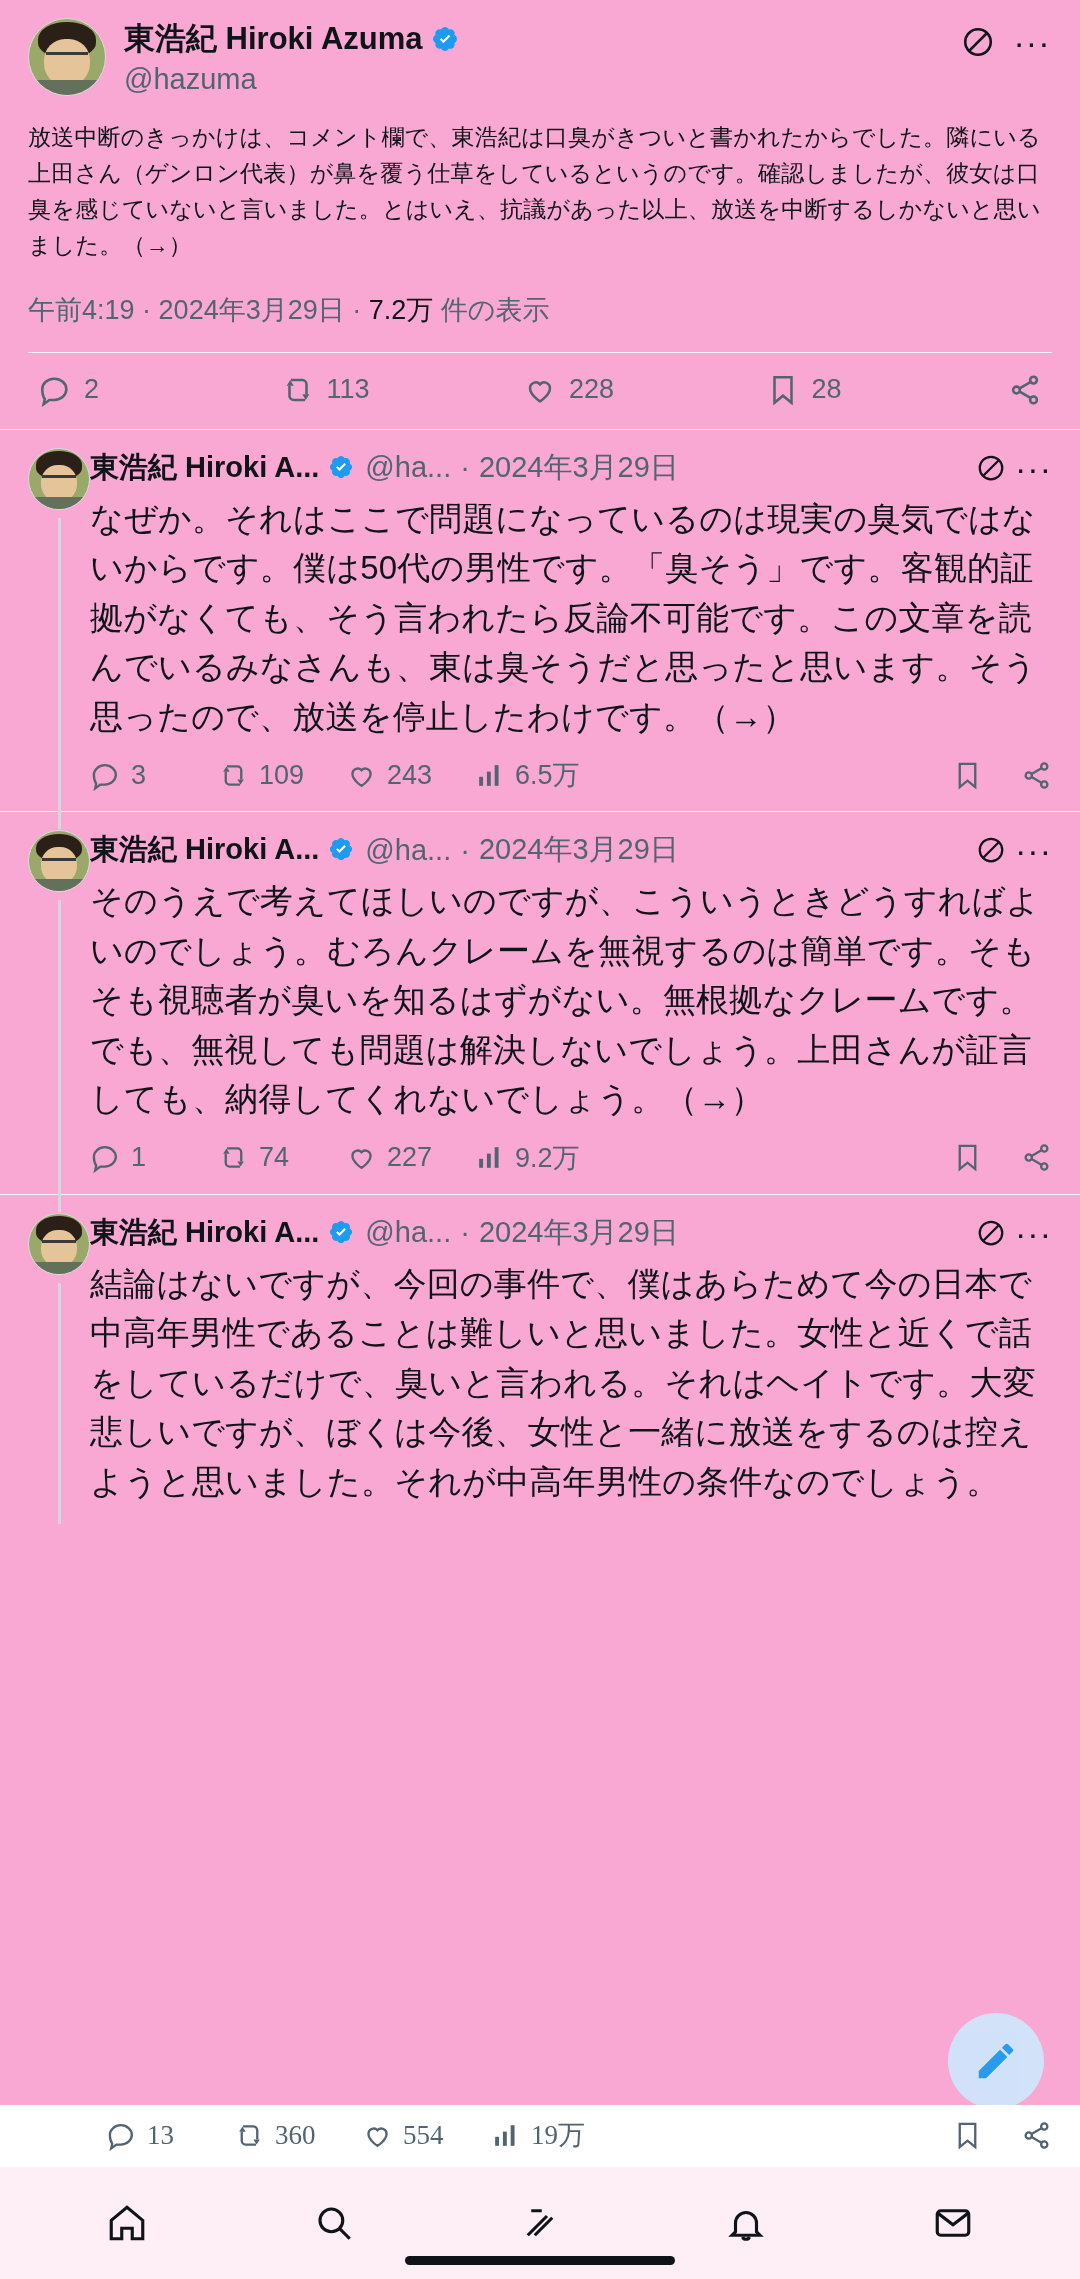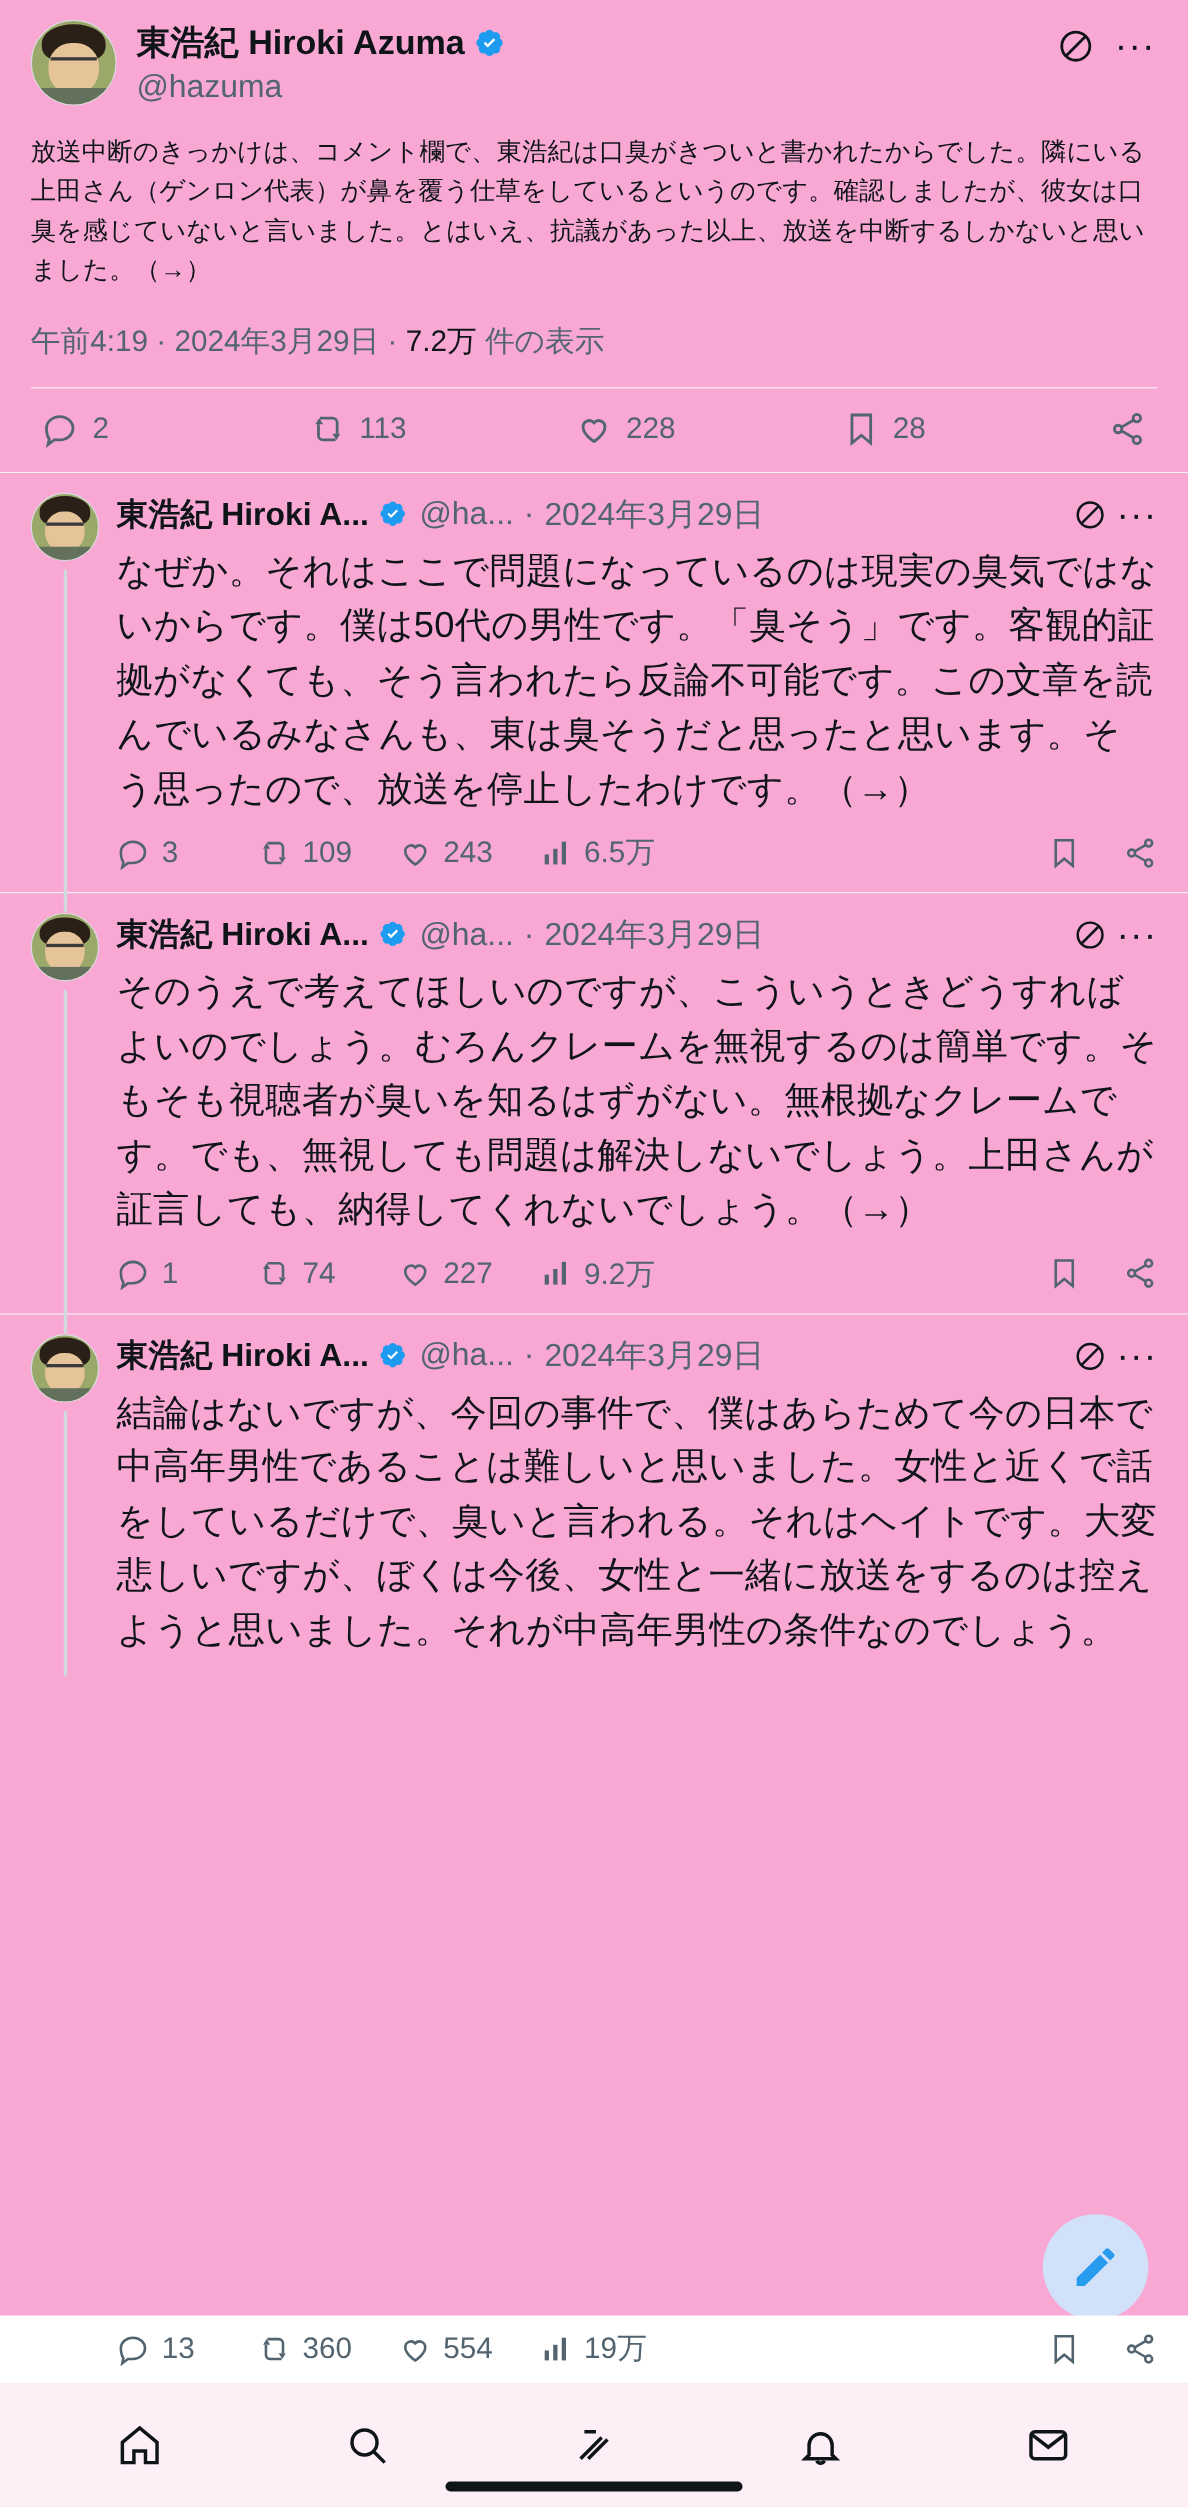--- a/index.html
+++ b/index.html
@@ -127,21 +127,20 @@
   .act.end { margin-left: auto; }
 
   .sep {
     border-top: 1px solid #eff3f4;
   }
 
   
   .reply {
     position: relative;
     display: flex;
-    gap: 16px;
     padding: 18px 28px 0 28px;
     justify-content: space-between;
   }
   .thread-col {
     width: 62px; flex: 0 0 62px;
     position: relative;
   }
   .thread-line {
     position: absolute;
     left: 30px; top: 70px; bottom: -18px;
@@ -509,21 +508,21 @@
     </div>
   </div>
 
   <div class="compose">
     <svg viewBox="0 0 24 24" width="46" height="46">
         <path fill="#1d9bf0" d="M3 17.2V21h3.8L17.9 9.9l-3.8-3.8L3 17.2zM20.7 7.1c.4-.4.4-1 0-1.4l-2.4-2.4c-.4-.4-1-.4-1.4 0l-1.8 1.8 3.8 3.8 1.8-1.8z"></path>
       </svg>
   </div>
 
   <div class="last-reply-actions">
-    <div class="reply-actions" style="margin-top:0;padding-bottom:0;">
+    <div class="reply-actions" style="margin-top:0;padding-bottom:0;font-family:Liberation Serif, serif;">
       <div class="a">
         <svg viewBox="0 0 24 24" width="31" height="31">
             <path fill="none" stroke="#536471" stroke-width="1.8" d="M3 11.5c0-4.1 3.8-7.5 8.5-7.5S20 7.4 20 11.5 16.2 19 11.5 19H8l-4 3 .8-3.6C3.1 16.1 3 13.9 3 11.5z"></path>
           </svg>
         <span>13</span>
       </div>
       <div class="a">
         <svg viewBox="0 0 24 24" width="31" height="31">
             <path fill="none" stroke="#536471" stroke-width="1.8" d="M7 5h8a3 3 0 013 3v7M17 19H9a3 3 0 01-3-3V9"></path>
             <path fill="#536471" d="M4 9l2.5-4L9 9z"></path>

